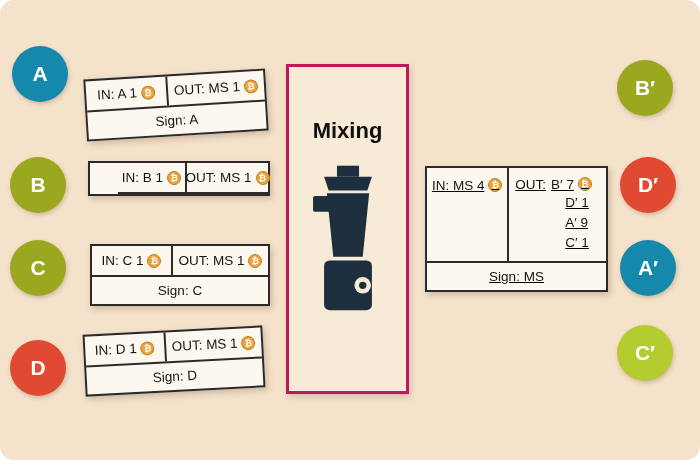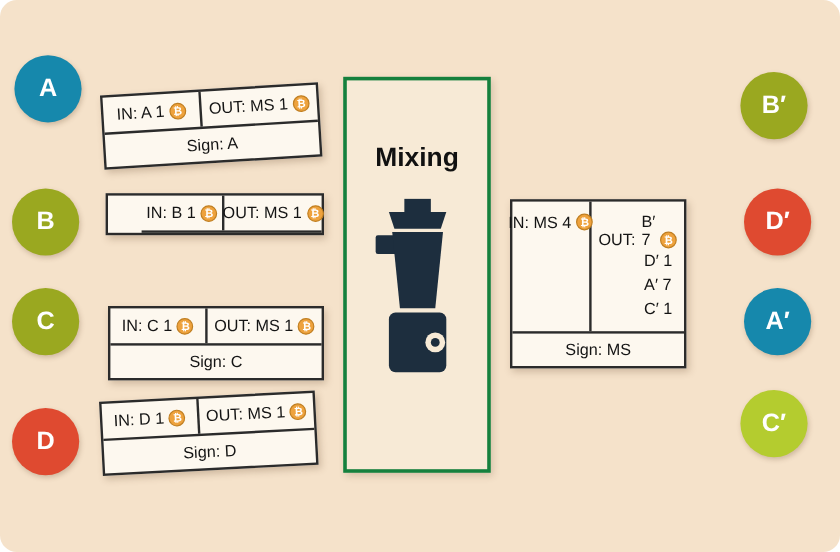--- a/index.html
+++ b/index.html
@@ -41,28 +41,28 @@
     flex: 0 0 auto;
   }
 
   
   .mix .txcell.in { align-items: flex-start; padding-top: 10px; }
   .mix .outlist {
     width: 54%; display: flex; flex-direction: column; align-items: flex-start;
     justify-content: flex-start; padding: 9px 6px; gap: 2px;
     font-size: 13.5px; color: #141414;
   }
-  .outfirst { display: flex; gap: 4px; align-items: flex-end; }
+  .outfirst { display: flex; gap: 4px; align-items: flex-start; }
   .outlabel { margin-right: 1px; }
-  .outmore { margin-left: 38px; line-height: 18px; }
+  .outmore { margin-left: 50px; line-height: 18px; }
 
   
   .mixer {
     position: absolute; left: 286px; top: 64px; width: 123px; height: 330px;
-    background: #f7ead6; border: 3px solid #15803d;
+    background: #f7ead6; border: 3px solid #be185d;
     display: flex; flex-direction: column; align-items: center;
     box-shadow: 2px 3px 6px rgba(90,60,30,.2);
   }
   .mixer-title {
     margin-top: 50px; font-size: 22px; font-weight: bold; color: #111;
     text-align: center; line-height: 28px;
   }
   .blender { width: 92px; height: 172px; margin-top: 12px; }
 </style>
 </head>
@@ -103,21 +103,21 @@
         <span>IN: B 1</span>
         <span class="coin">₿</span>
       </div>
       <div class="txcell out">
         <span>OUT: MS 1</span>
         <span class="coin">₿</span>
       </div>
     </div>
   </div>
 
-  <div class="txcard" style="left:90px; top:255px; width:180px;">
+  <div class="txcard" style="left:90px; top:244px; width:180px;">
     <div class="txrow">
       <div class="txcell in">
         <span>IN: C 1</span>
         <span class="coin">₿</span>
       </div>
       <div class="txcell out">
         <span>OUT: MS 1</span>
         <span class="coin">₿</span>
       </div>
     </div>
@@ -146,34 +146,34 @@
       <rect x="38" y="2" width="24" height="12" fill="#1d2e3e"></rect>
       <polygon points="24,14 76,14 71,29 29,29" fill="#1d2e3e"></polygon>
       <rect x="12" y="35" width="20" height="17" rx="2" fill="#1d2e3e"></rect>
       <polygon points="27,32 73,32 66,101 34,101" fill="#1d2e3e"></polygon>
       <rect x="24" y="105" width="52" height="54" rx="6" fill="#1d2e3e"></rect>
       <circle cx="66" cy="132" r="9" fill="#f7ead6"></circle>
       <circle cx="66" cy="132" r="4" fill="#1d2e3e"></circle>
     </svg>
   </div>
 
-  <div class="txcard mix" style="left:425px; top:166px; width:147px;">
+  <div class="txcard mix" style="left:425px; top:166px; width:183px;text-decoration:underline;">
     <div class="txrow">
       <div class="txcell in">
         <span>IN: MS 4</span>
         <span class="coin">₿</span>
       </div>
       <div class="outlist">
         <div class="outfirst">
           <span class="outlabel">OUT:</span>
           <span>B′ 7</span>
           <span class="coin">₿</span>
         </div>
         <div class="outmore">D′ 1</div>
-        <div class="outmore">A′ 7</div>
+        <div class="outmore">A′ 9</div>
         <div class="outmore">C′ 1</div>
       </div>
     </div>
     <div class="txsign">Sign: MS</div>
   </div>
 
   <div class="circle c-olive" style="left:617px; top:60px;">
       <span>B′</span>
     </div>
   <div class="circle c-red" style="left:620px; top:157px;">

